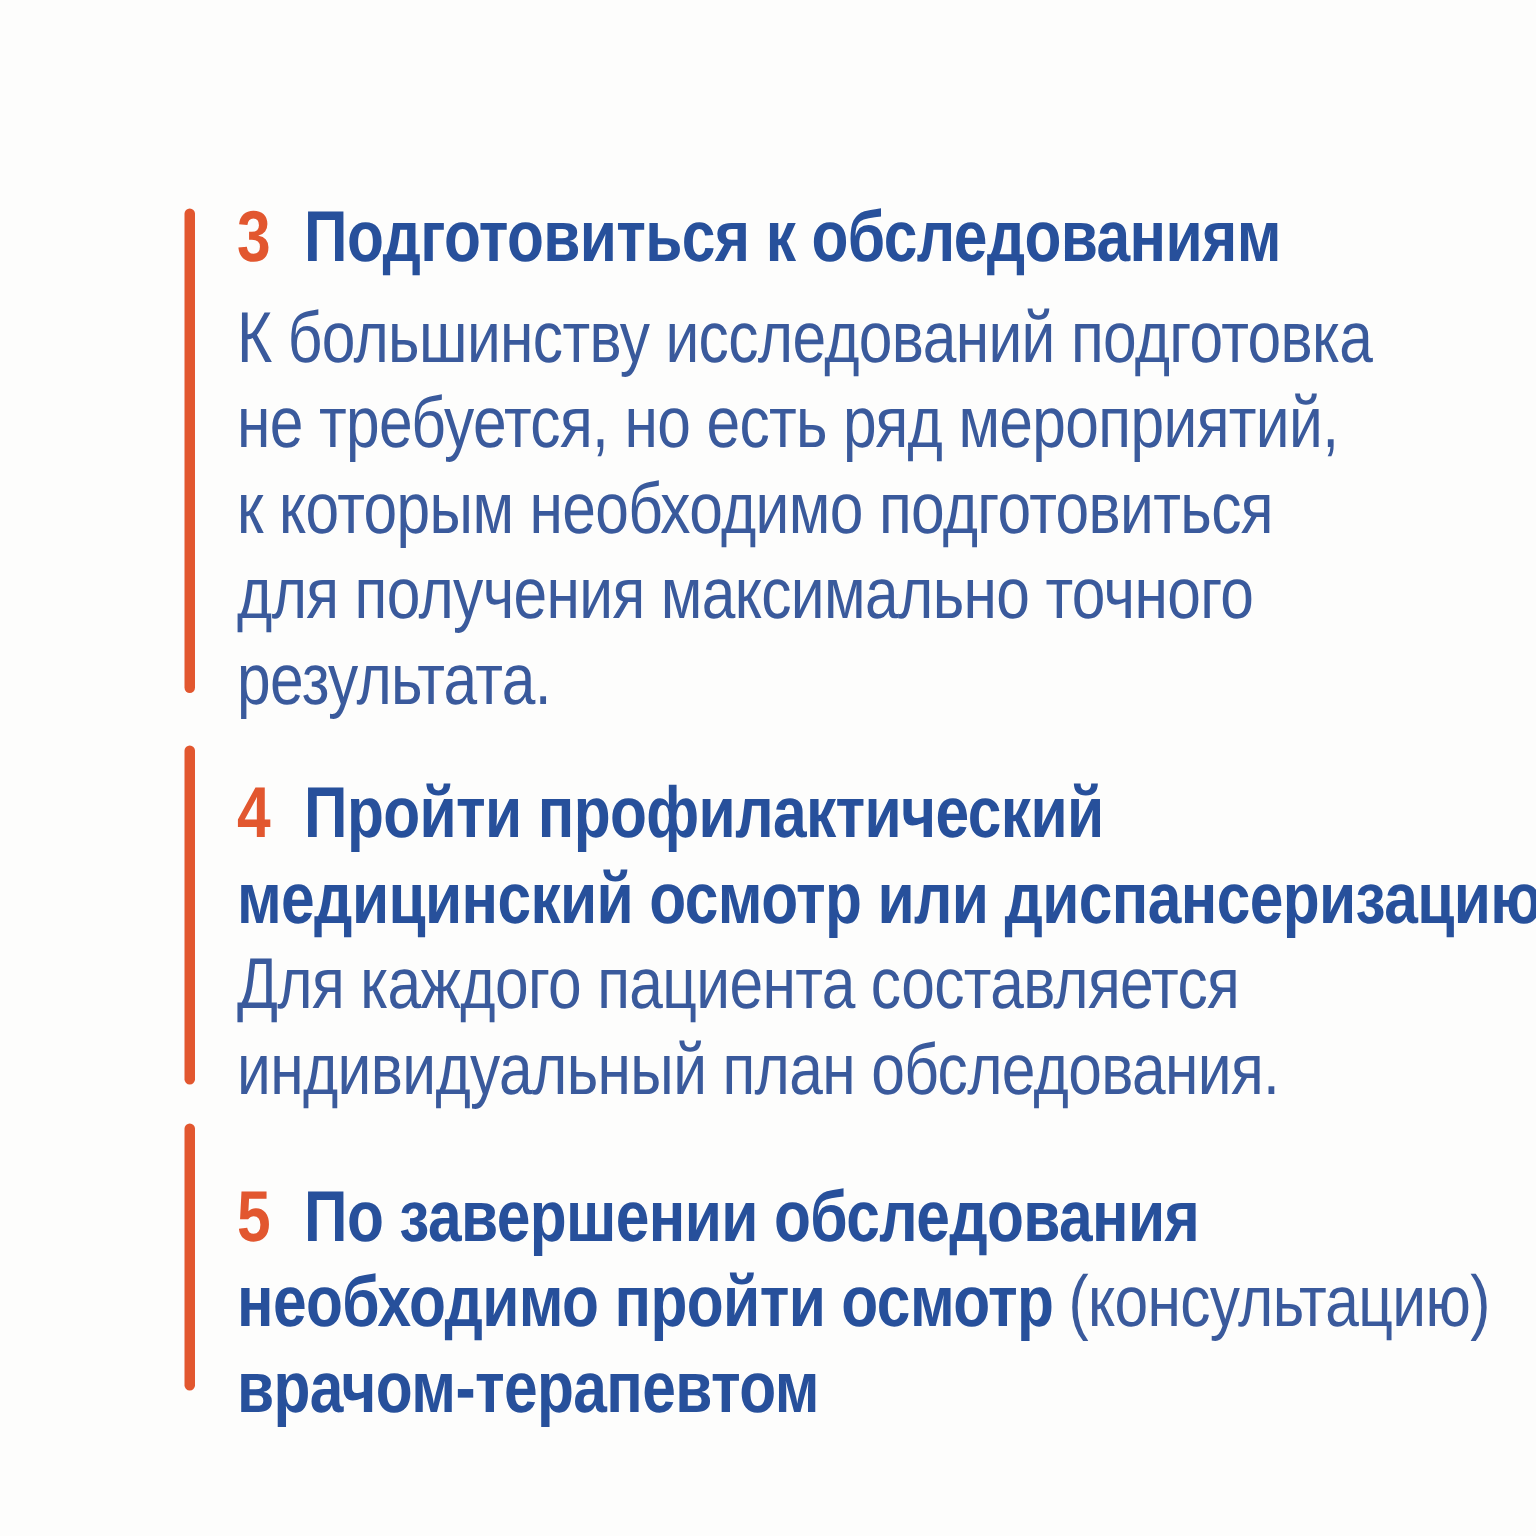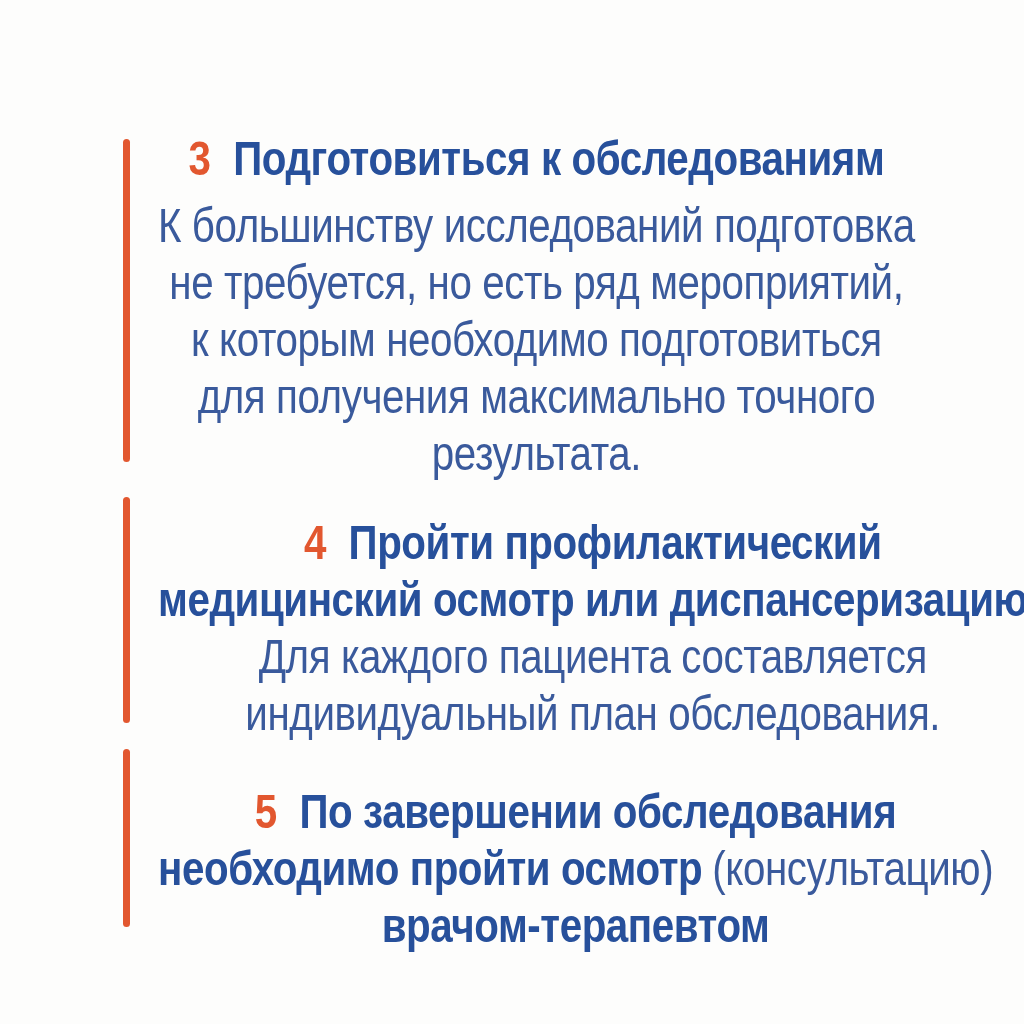--- a/index.html
+++ b/index.html
@@ -6,21 +6,20 @@
     margin: 0;
     padding: 0;
   }
   .canvas {
     position: relative;
     width: 1024px;
     height: 1024px;
     background: #fdfdfc;
     overflow: hidden;
     font-family: "Liberation Sans", sans-serif;
-    text-align: center;
   }
   .step {
     position: absolute;
     left: 123px;
   }
   .accent-bar {
     position: absolute;
     left: 0;
     top: 0;
     width: 7px;

